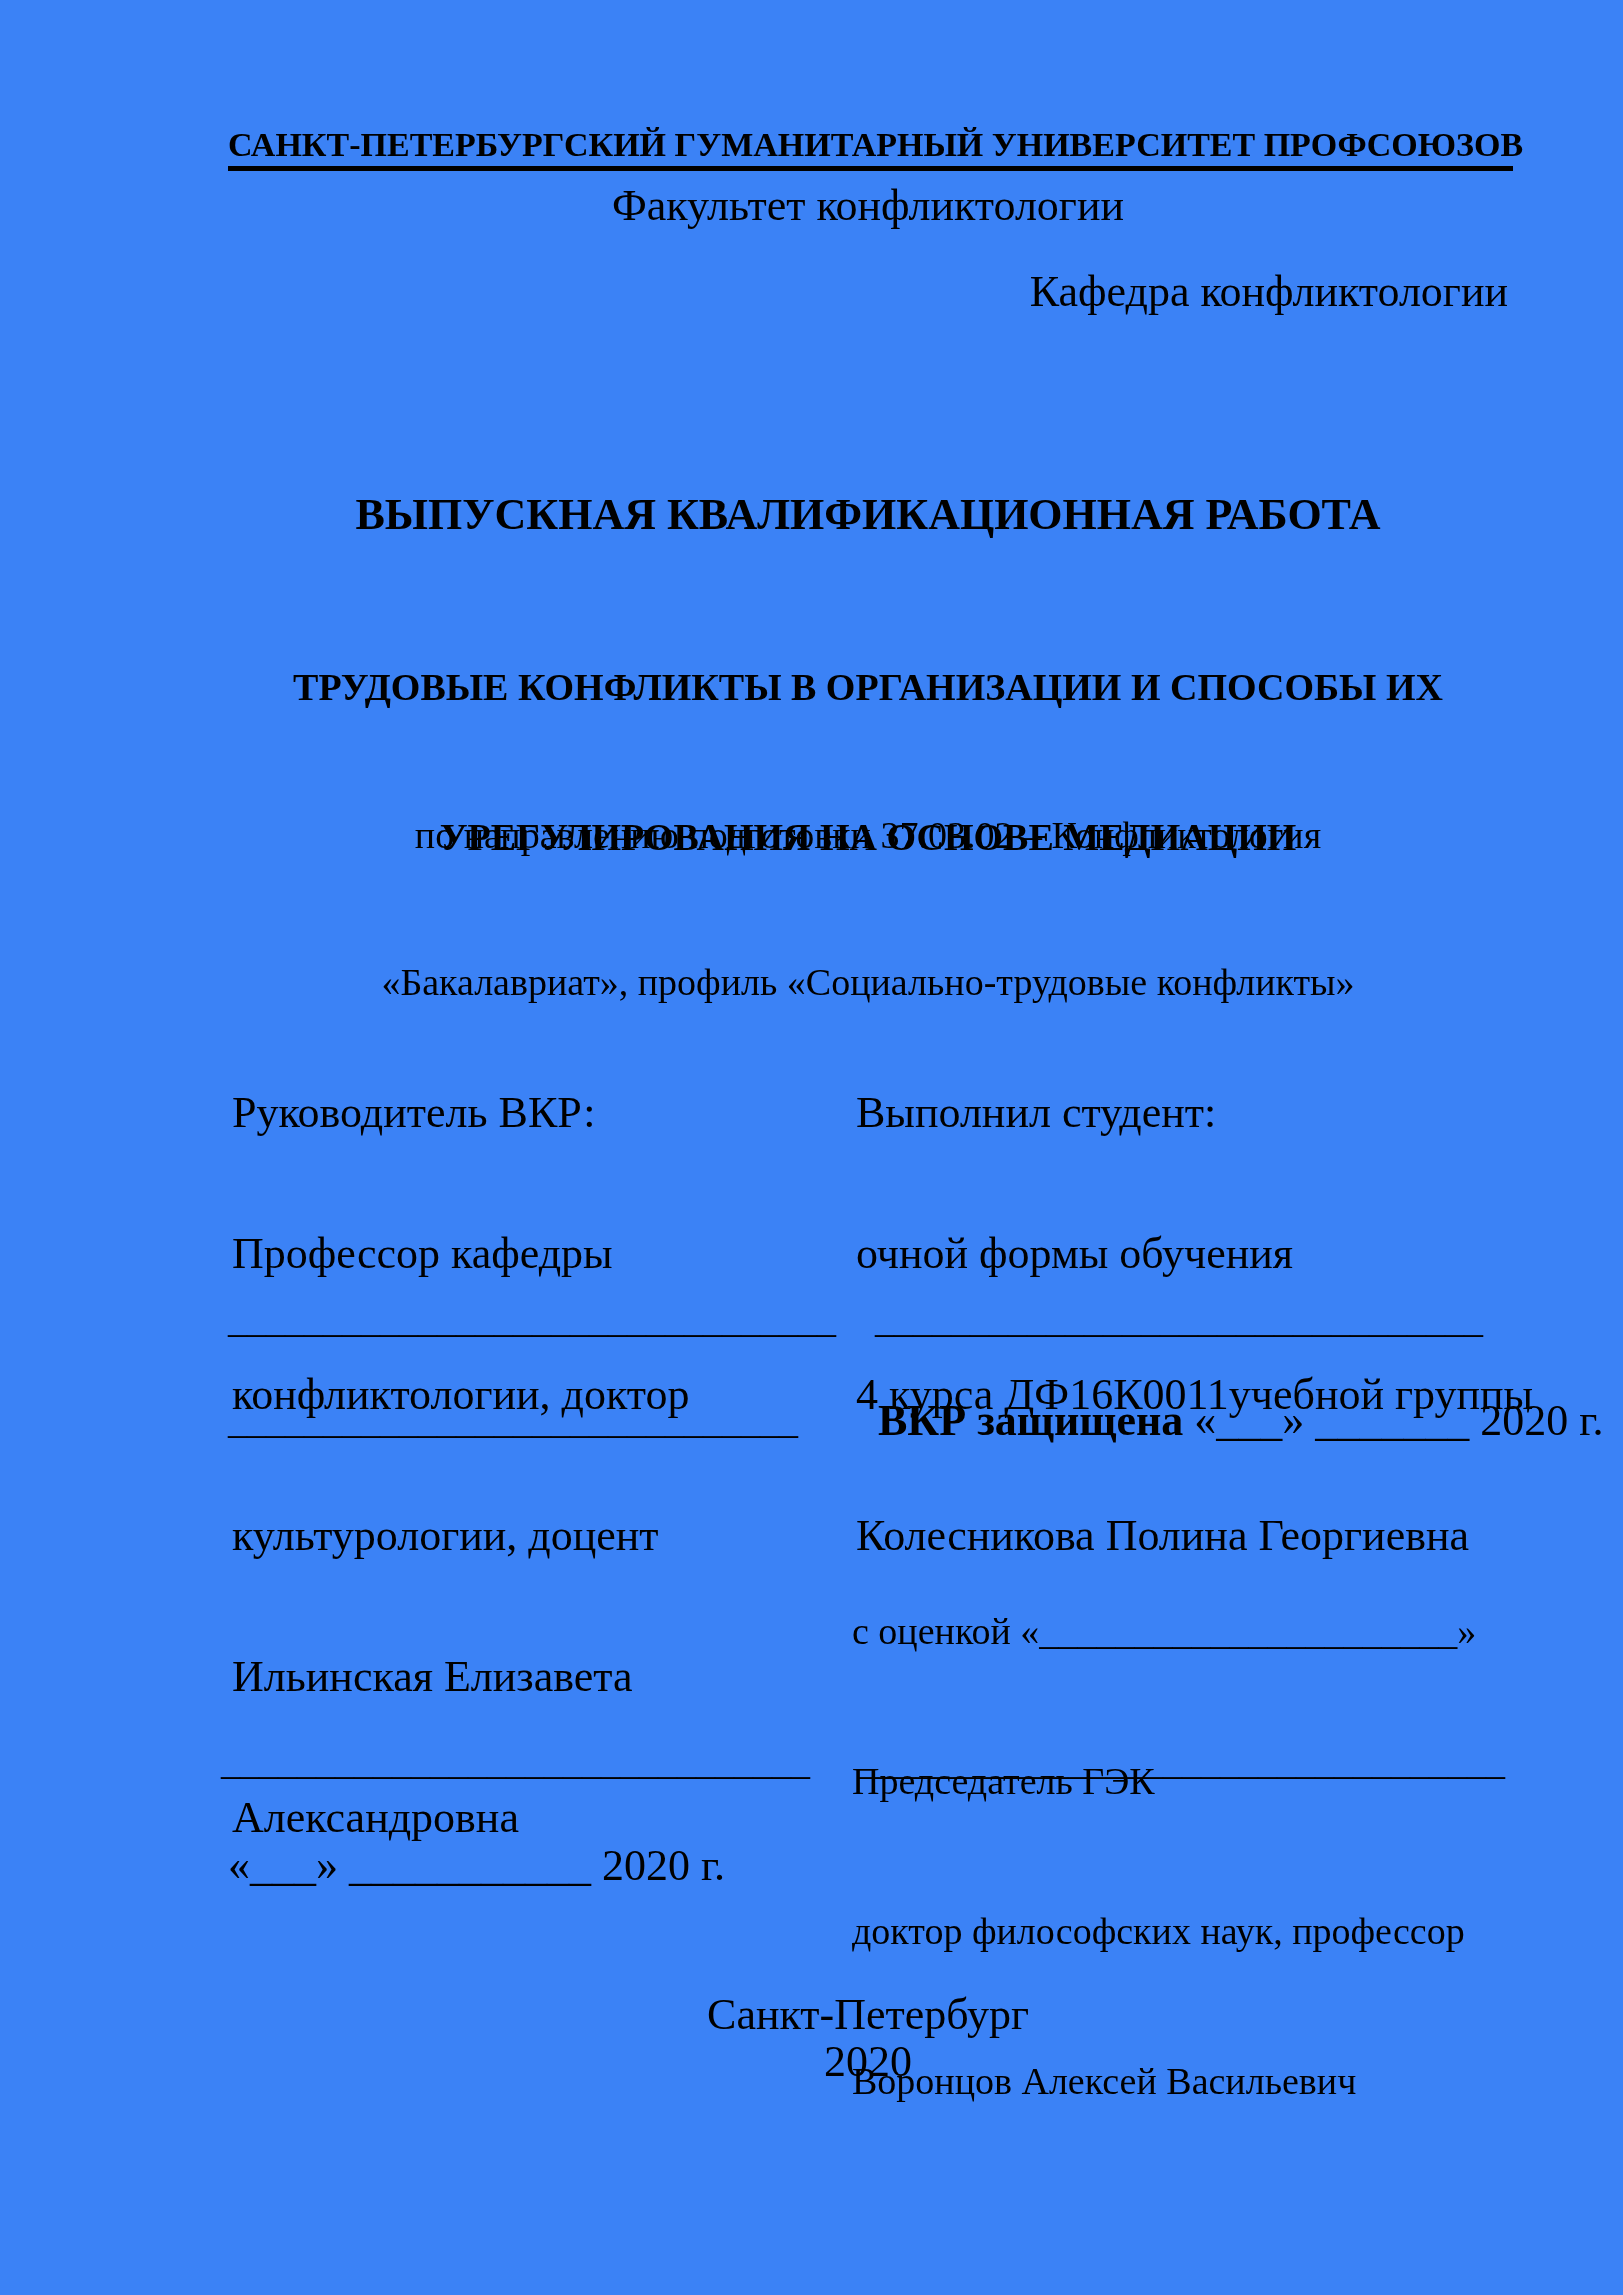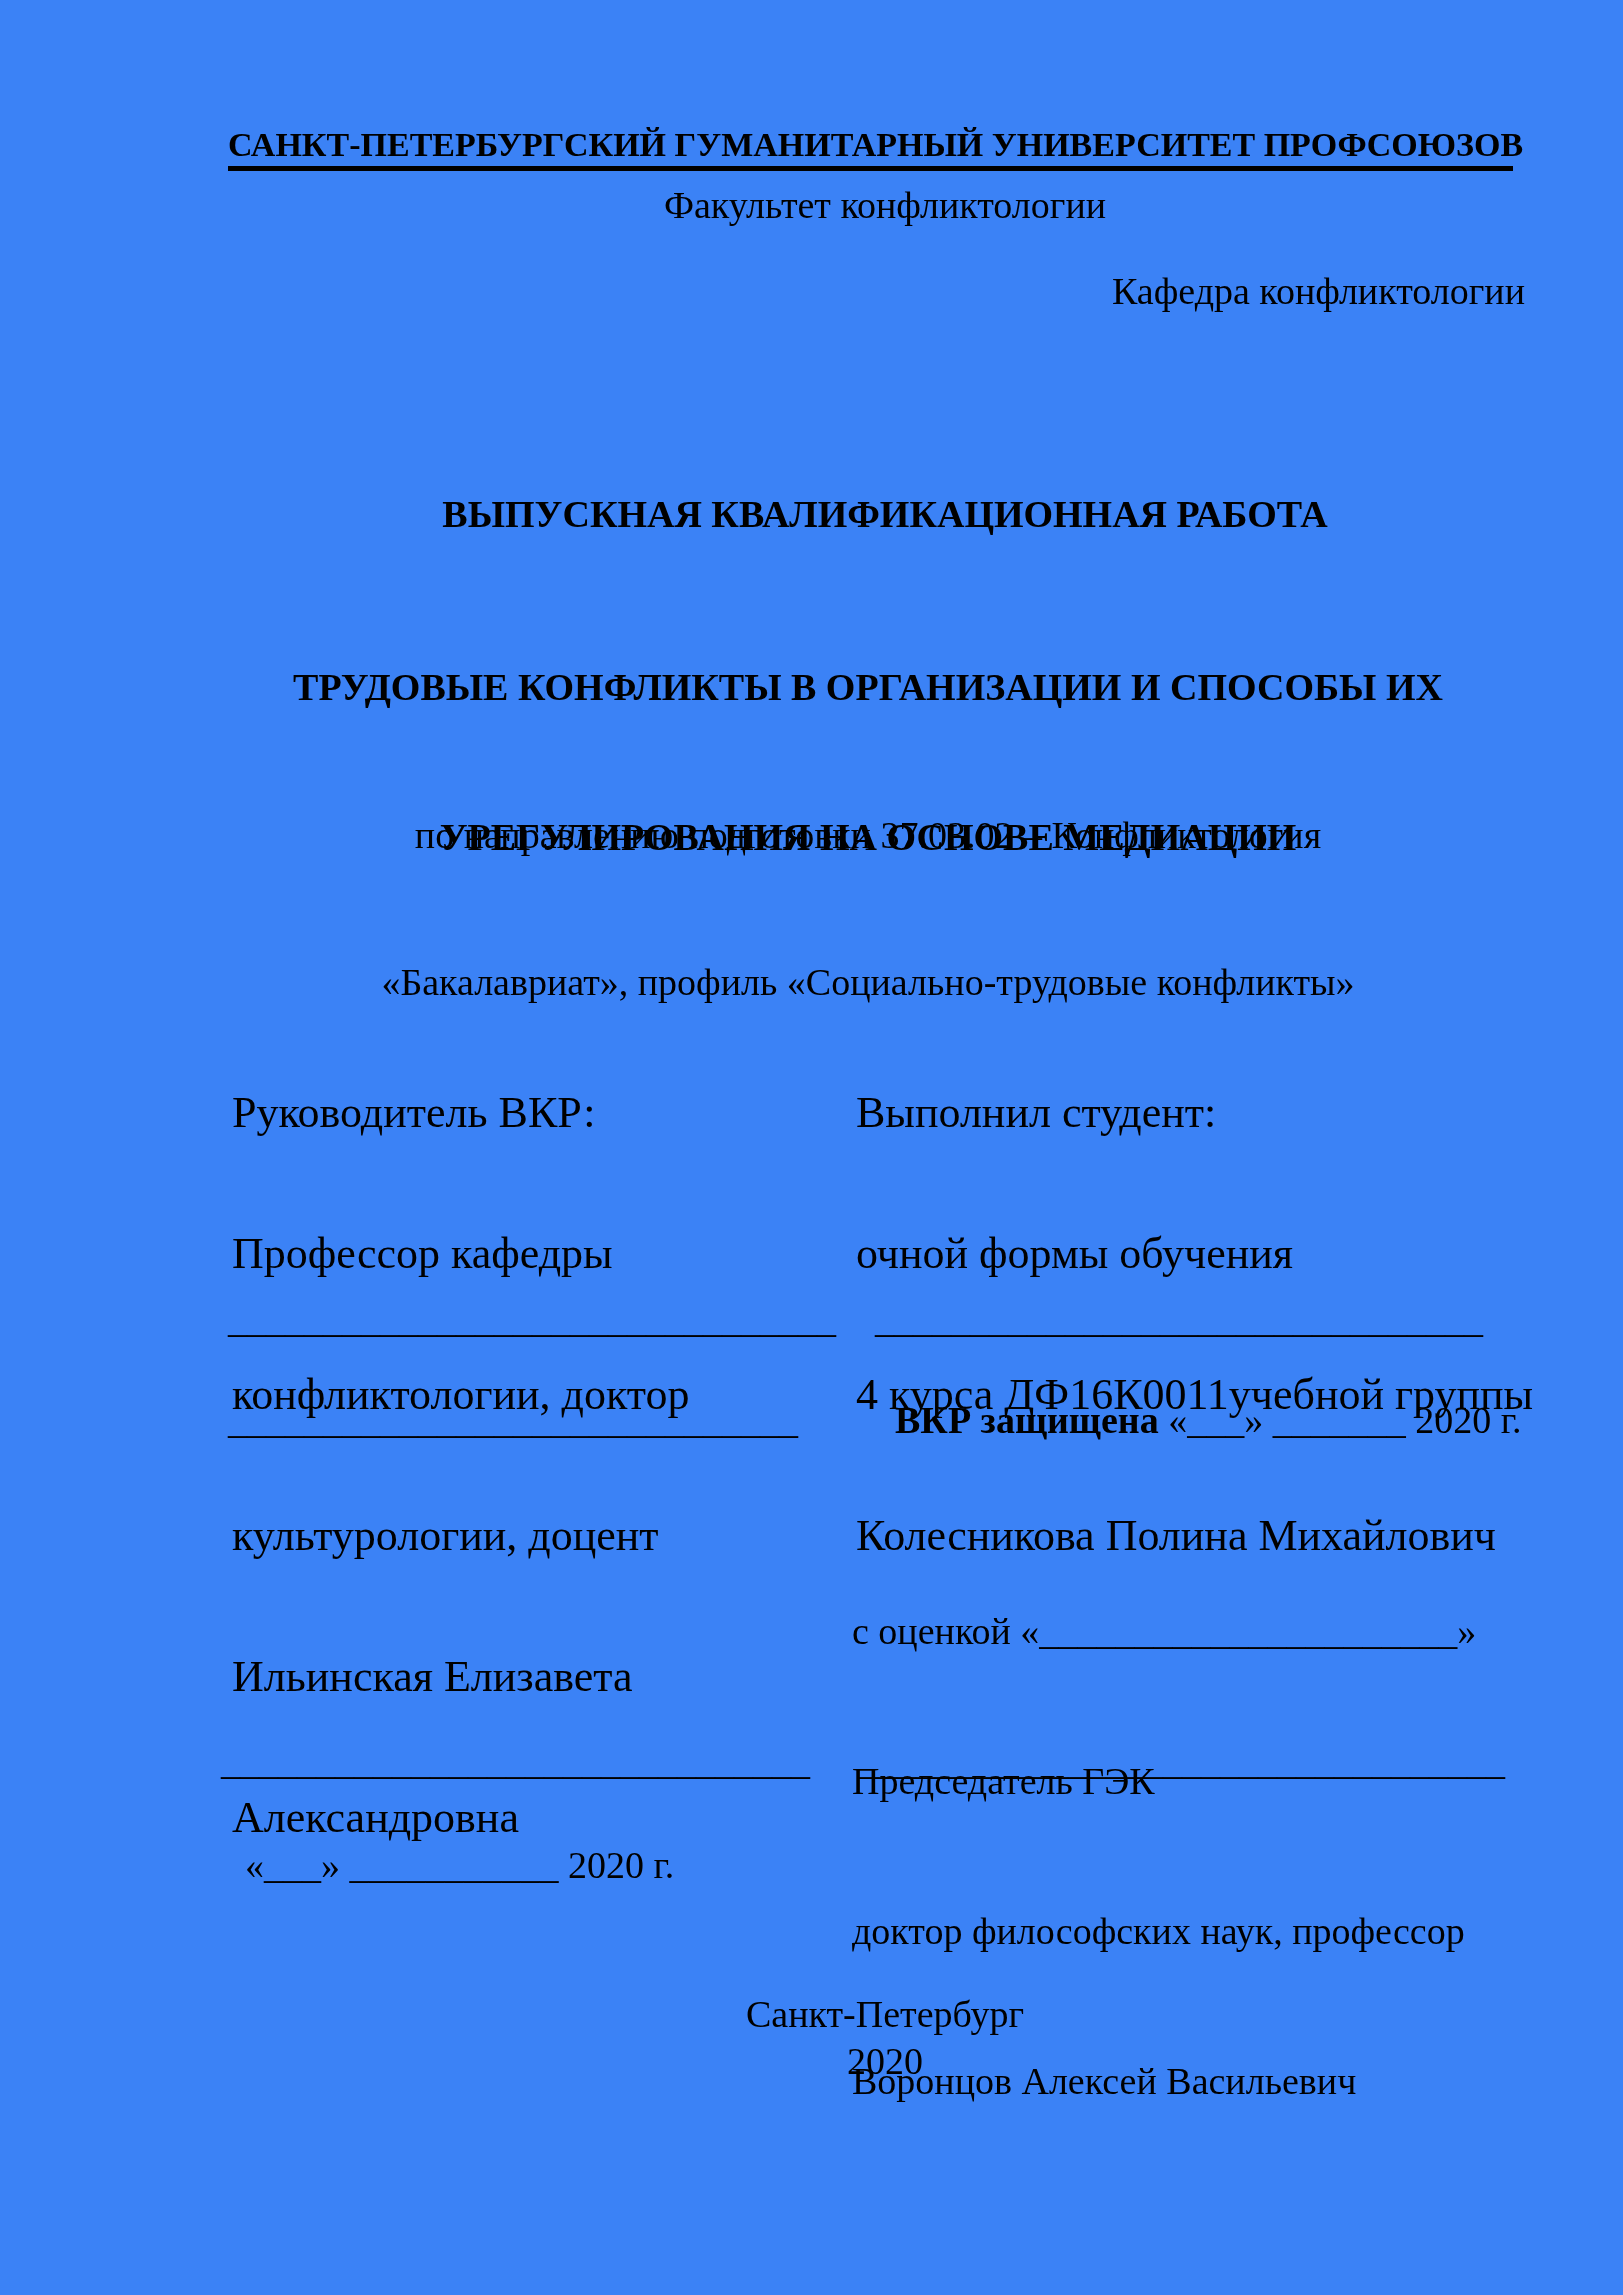--- a/index.html
+++ b/index.html
@@ -9,21 +9,21 @@
     height: 2295px;
     background: #3b82f6;
     font-family: "Liberation Serif", "DejaVu Serif", serif;
     color: #000000;
     overflow: hidden;
   }
   .abs { position: absolute; white-space: pre; }
   
   .ctr  { left: 228px; width: 1280px; text-align: center; }
   .rgt  { left: 228px; width: 1280px; text-align: right; }
-  .body-fs { font-size: 38px; line-height: 47px; margin-left: 17px; }
+  .body-fs { font-size: 44px; line-height: 47px; }
   .b { font-weight: 700; }
   .hdr {
     font-size: 34px;
     line-height: 41px;
     font-weight: 700;
     white-space: nowrap;
   }
   .rule {
     position: absolute;
     left: 228px;
@@ -69,21 +69,21 @@
     <div>конфликтологии, доктор</div>
     <div>культурологии, доцент</div>
     <div>Ильинская Елизавета</div>
     <div>Александровна</div>
   </div>
 
   <div class="abs col-block" style="left:856px; top:995px; width:667px;">
     <div>Выполнил студент:</div>
     <div>очной формы обучения</div>
     <div>4 курса ДФ16К0011учебной группы</div>
-    <div>Колесникова Полина Михайлович</div>
+    <div>Колесникова Полина Георгиевна</div>
   </div>
 
   <div class="abs sig" style="left:228px; top:1296px;">________________________________</div>
   <div class="abs sig" style="left:875px; top:1296px;">________________________________</div>
 
   <div class="abs sig" style="left:228px; top:1397px;">______________________________</div>
   <div class="abs body-fs" style="left:878px; top:1397px;"><span class="b">ВКР защищена</span><span> «___» _______ 2020 г.</span></div>
 
 
   <div class="abs approve-block" style="left:852px; top:1506px; width:675px;">

